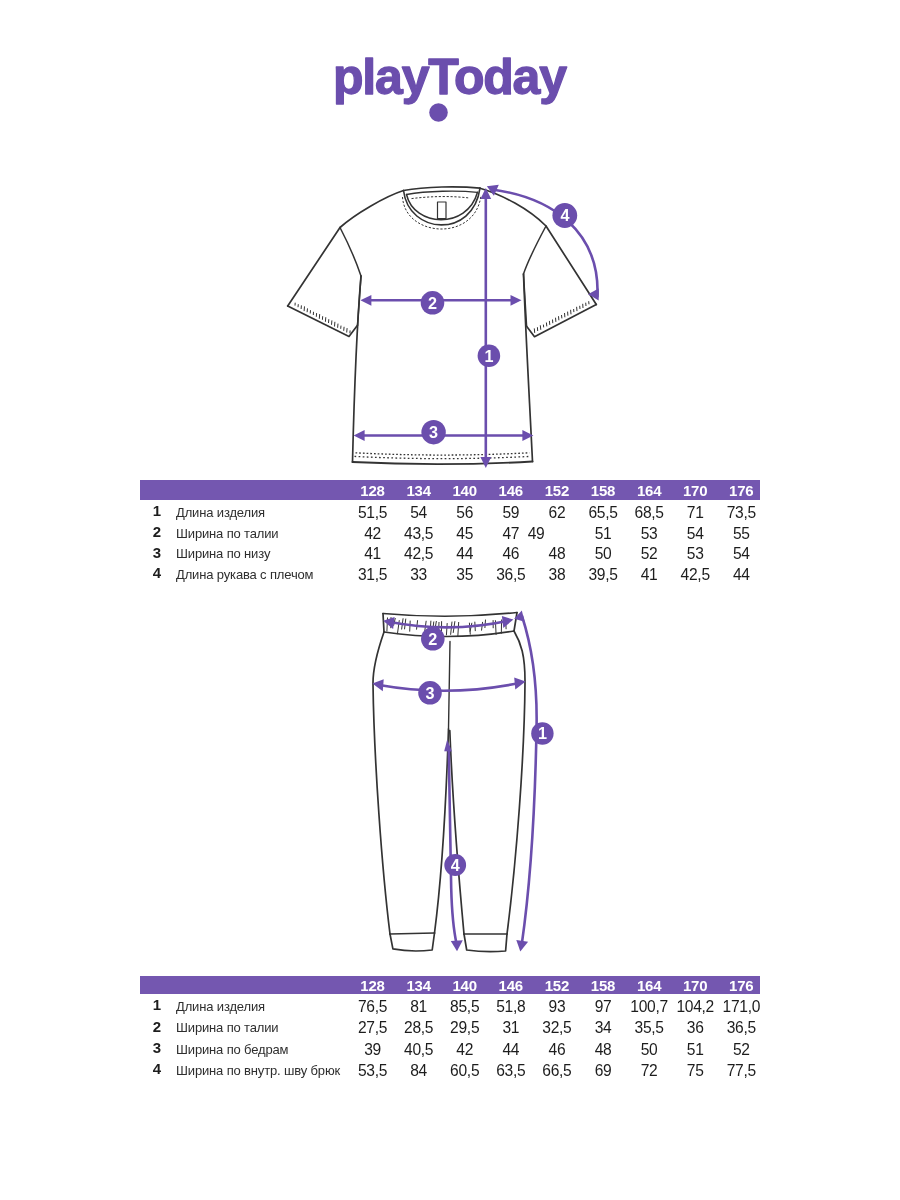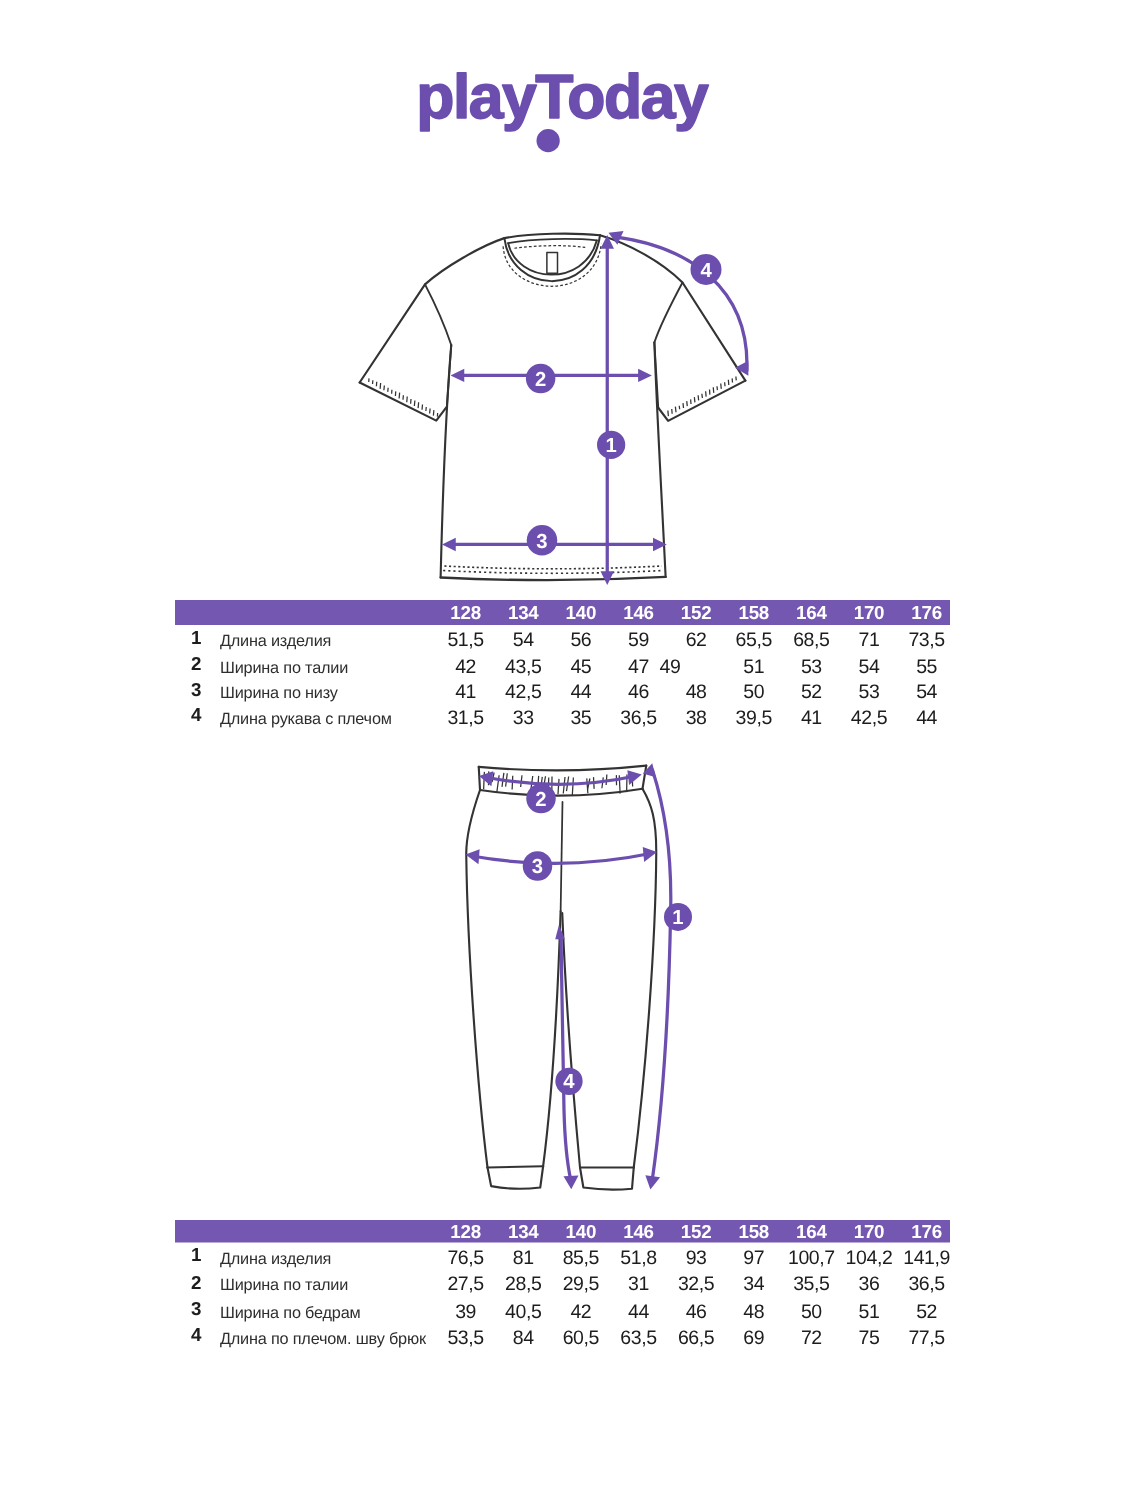--- a/index.html
+++ b/index.html
@@ -274,21 +274,21 @@
 <span class="rnum" style="left:142.0px;">1</span>
 <span class="rlbl" style="left:176.0px;">Длина изделия</span>
 <span class="rval" style="left:348.5px;">76,5</span>
 <span class="rval" style="left:394.6px;">81</span>
 <span class="rval" style="left:440.7px;">85,5</span>
 <span class="rval" style="left:486.8px;">51,8</span>
 <span class="rval" style="left:532.9px;">93</span>
 <span class="rval" style="left:579.0px;">97</span>
 <span class="rval" style="left:625.1px;">100,7</span>
 <span class="rval" style="left:671.2px;">104,2</span>
-<span class="rval" style="left:717.3px;">141,9</span>
+<span class="rval" style="left:717.3px;">171,0</span>
 </div>
 <div class="trow" style="top:1017.2px;">
 <span class="rnum" style="left:142.0px;">2</span>
 <span class="rlbl" style="left:176.0px;">Ширина по талии</span>
 <span class="rval" style="left:348.5px;">27,5</span>
 <span class="rval" style="left:394.6px;">28,5</span>
 <span class="rval" style="left:440.7px;">29,5</span>
 <span class="rval" style="left:486.8px;">31</span>
 <span class="rval" style="left:532.9px;">32,5</span>
 <span class="rval" style="left:579.0px;">34</span>
@@ -304,21 +304,21 @@
 <span class="rval" style="left:440.7px;">42</span>
 <span class="rval" style="left:486.8px;">44</span>
 <span class="rval" style="left:532.9px;">46</span>
 <span class="rval" style="left:579.0px;">48</span>
 <span class="rval" style="left:625.1px;">50</span>
 <span class="rval" style="left:671.2px;">51</span>
 <span class="rval" style="left:717.3px;">52</span>
 </div>
 <div class="trow" style="top:1059.8px;">
 <span class="rnum" style="left:142.0px;">4</span>
-<span class="rlbl" style="left:176.0px;">Длина по плечом. шву брюк</span>
+<span class="rlbl" style="left:176.0px;">Ширина по внутр. шву брюк</span>
 <span class="rval" style="left:348.5px;">53,5</span>
 <span class="rval" style="left:394.6px;">84</span>
 <span class="rval" style="left:440.7px;">60,5</span>
 <span class="rval" style="left:486.8px;">63,5</span>
 <span class="rval" style="left:532.9px;">66,5</span>
 <span class="rval" style="left:579.0px;">69</span>
 <span class="rval" style="left:625.1px;">72</span>
 <span class="rval" style="left:671.2px;">75</span>
 <span class="rval" style="left:717.3px;">77,5</span>
 </div>

